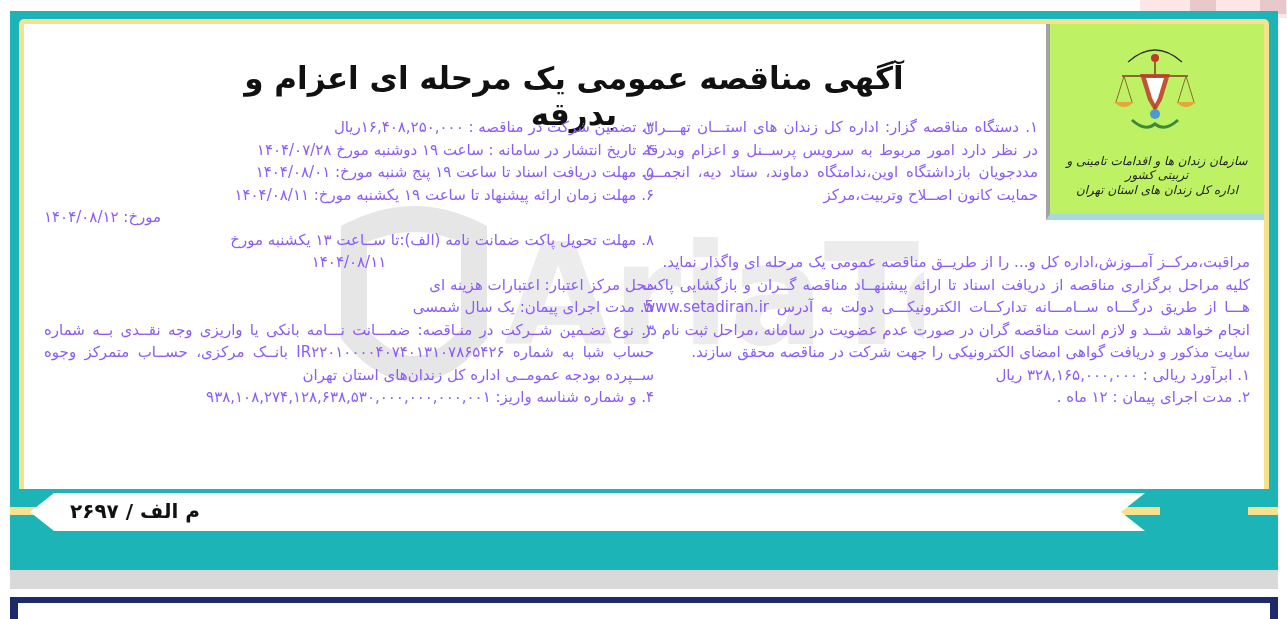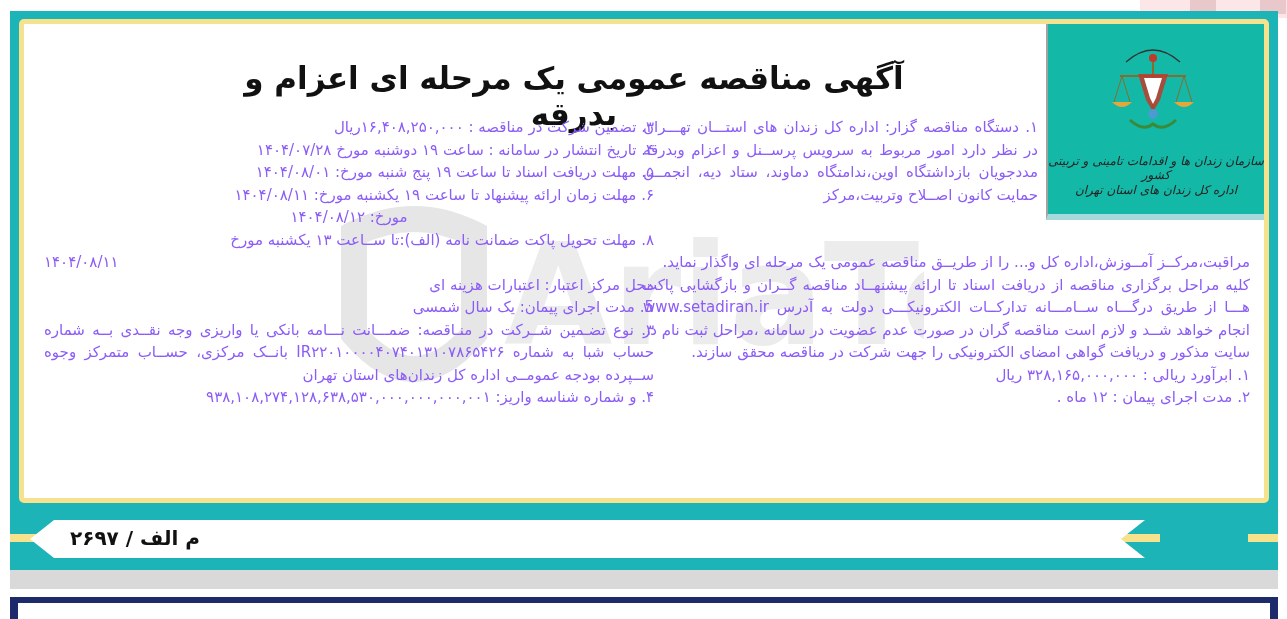--- a/index.html
+++ b/index.html
@@ -6,39 +6,39 @@
   html, body { width: 1287px; height: 619px; overflow: hidden; background: #ffffff; }
   body { font-family: "DejaVu Sans", sans-serif; position: relative; }
 
   .top-pink { position: absolute; top: 0; left: 1140px; width: 147px; height: 18px; background: #fde6e8; }
   .top-pink .blk { position:absolute; top:0; width:26px; height:14px; background:#e9c8cc; }
 
   .frame { position: absolute; left: 10px; top: 11px; width: 1268px; height: 578px; background: #1cb4b6; }
   .inner-card { position: absolute; left: 9px; top: 8px; width: 1250px; height: 484px;
     background: #ffffff; border: 5px solid #f6e28c; border-radius: 5px; }
   .logo-panel { position: absolute; right: 0; top: 0; width: 218px; height: 196px;
-    background: #14b8a6; border-left: 2px solid #a3a3a3; border-bottom: 6px solid #a7d8dc; }
+    background: #bef264; border-left: 4px solid #a3a3a3; border-bottom: 6px solid #a7d8dc; }
   .logo-emblem { position:absolute; left: 60px; top: 16px; width: 90px; height: 100px; }
   .logo-line1, .logo-line2 { position:absolute; width:100%; text-align:center; direction:rtl;
     font-family: "DejaVu Serif", serif; font-style: italic; color:#222; font-size: 12px; }
   .logo-line1 { top: 130px; }
   .logo-line2 { top: 152px; margin-top: 7px; }
 
   .title { position: absolute; top: 36px; left: 190px; width: 720px; text-align: center; direction: rtl;
     font-family: "DejaVu Sans", sans-serif; font-weight: bold; font-size: 31px; color: #111; letter-spacing: -1px; }
 
   .col { position: absolute; direction: rtl; text-align: justify; font-size: 15px; line-height: 22.5px; color: #8b5cf6; }
   .col-right { right: 226px; top: 92px; width: 395px; }
   .col-right-full { right: 14px; top: 227px; width: 607px; }
   .col-left { left: 20px; top: 92px; width: 610px; }
   .col p { margin: 0; }
   .ltr { direction: ltr; unicode-bidi: embed; }
   .ind { padding-right: 0; text-align: left; }
 
-  .footer-band { position: absolute; left: 0; top: 505px; width: 1268px; height: 54px; background: #1cb4b6; }
+  .footer-band { position: absolute; left: 0; top: 478px; width: 1268px; height: 54px; background: #1cb4b6; }
   .ribbon { position: absolute; top: 4px; height: 38px; background: #ffffff;
     clip-path: polygon(24px 0, 100% 0, calc(100% - 24px) 50%, 100% 100%, 24px 100%, 0 50%); }
   .ribbon-stripe { position:absolute; top: 18px; height: 8px; background:#f6e28c; }
   .ribbon-text { position: absolute; top: 6px; font-weight: bold; font-size: 20px; color: #111; direction: rtl; }
   .gray-under { position:absolute; left:0; top: 559px; width:1268px; height: 19px; background:#d9d9d9; }
 
   .watermark { position: absolute; left: 300px; top: 170px; width: 600px; height: 230px; pointer-events: none; }
 
   .navy-bar { position: absolute; left: 10px; top: 597px; width: 1268px; height: 22px; background: #1d2a6b; }
   .navy-bar .inner { position:absolute; left: 8px; top: 6px; right: 8px; bottom: 0; background:#ffffff; }
@@ -95,23 +95,23 @@
       </p>
       <p>۱. ابرآورد ریالی : ۳۲۸,۱۶۵,۰۰۰,۰۰۰ ریال</p>
       <p>۲. مدت اجرای پیمان : ۱۲ ماه .</p>
     </div>
 
     <div class="col col-left">
       <p>۳. تضمین شرکت در مناقصه : ۱۶,۴۰۸,۲۵۰,۰۰۰ریال</p>
       <p>۴. تاریخ انتشار در سامانه : ساعت ۱۹ دوشنبه مورخ ۱۴۰۴/۰۷/۲۸</p>
       <p>۵. مهلت دریافت اسناد تا ساعت ۱۹ پنج شنبه مورخ: ۱۴۰۴/۰۸/۰۱</p>
       <p>۶. مهلت زمان ارائه پیشنهاد تا ساعت ۱۹ یکشنبه مورخ: ۱۴۰۴/۰۸/۱۱</p>
-      <p class="ind" style="text-align:center">مورخ: ۱۴۰۴/۰۸/۱۲</p>
+      <p class="ind" style="text-align:left">مورخ: ۱۴۰۴/۰۸/۱۲</p>
       <p>۸. مهلت تحویل پاکت ضمانت نامه (الف):تا ســاعت ۱۳ یکشنبه مورخ</p>
-      <p style="text-align:left">۱۴۰۴/۰۸/۱۱</p>
+      <p style="text-align:center">۱۴۰۴/۰۸/۱۱</p>
       <p>محل مرکز اعتبار: اعتبارات هزینه ای</p>
       <p>5. مدت اجرای پیمان: یک سال شمسی</p>
       <p>۳. نوع تضـمین شــرکت در منـاقصه: ضمـــانت نـــامه بانکی یا واریزی وجه نقــدی بــه شماره حساب شبا به شماره IR۲۲۰۱۰۰۰۰۴۰۷۴۰۱۳۱۰۷۸۶۵۴۲۶ بانــک مرکزی، حســاب متمرکز وجوه ســپرده بودجه عمومــی اداره کل زندان‌های استان تهران</p>
       <p>۴. و شماره شناسه واریز: ۹۳۸,۱۰۸,۲۷۴,۱۲۸,۶۳۸,۵۳۰,۰۰۰,۰۰۰,۰۰۰,۰۰۱</p>
     </div>
   </div>
 
   <div class="footer-band">
     <div class="ribbon-stripe" style="left:0; width:40px"></div>
     <div class="ribbon-stripe" style="left:1110px; width:40px"></div>

